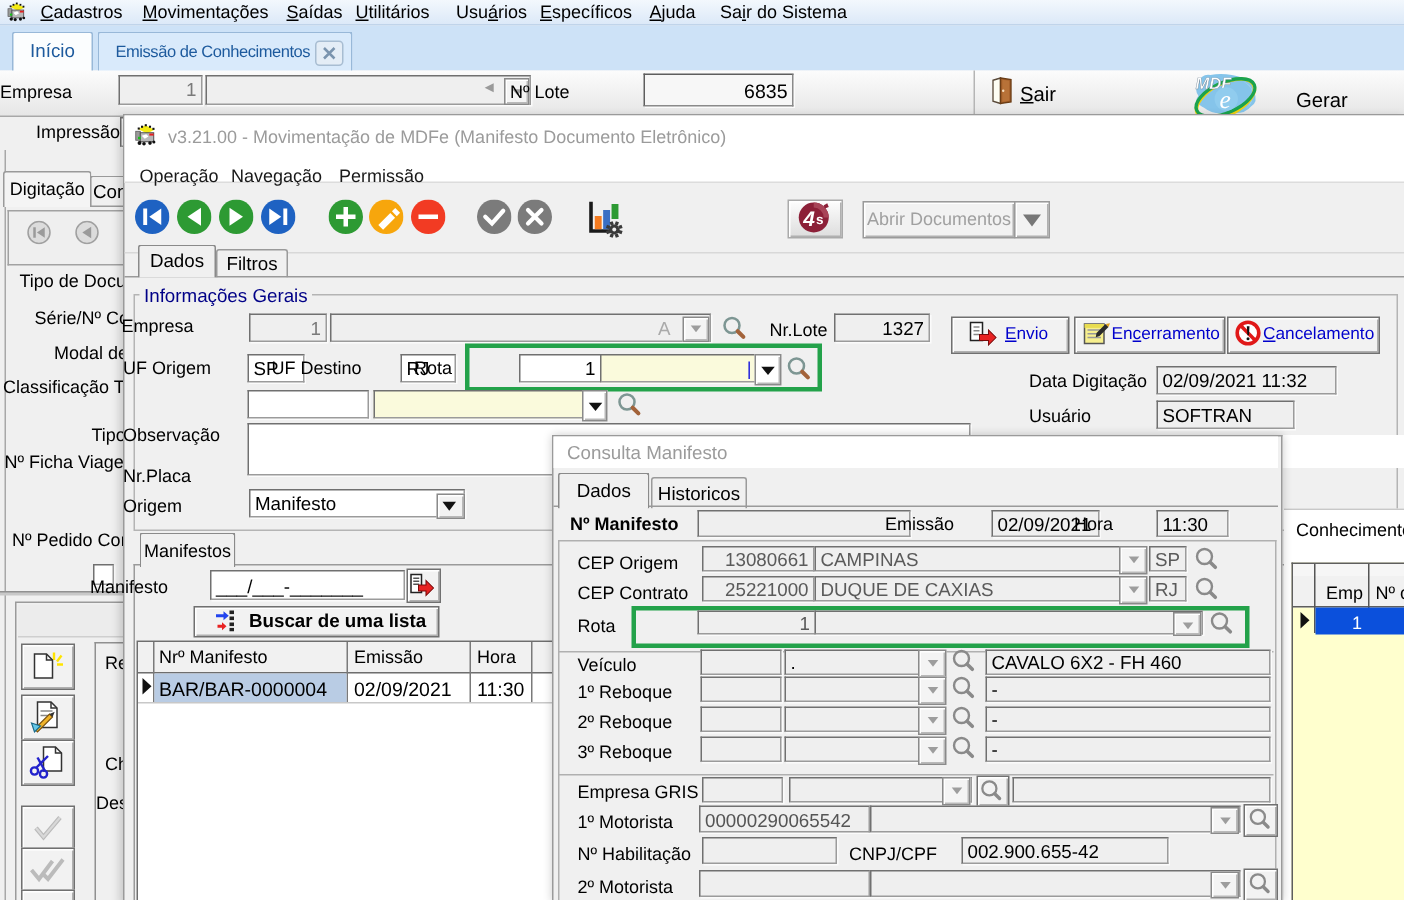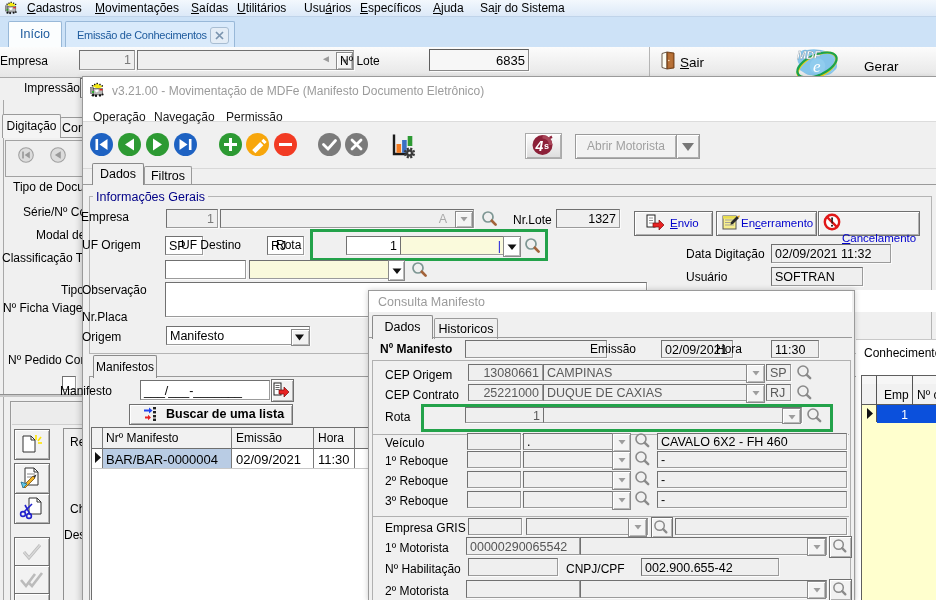--- a/index.html
+++ b/index.html
@@ -282,21 +282,21 @@
 </div>
 <div class="btn3" style="left:525px;top:133px;width:35px;height:24px;background:linear-gradient(#fdfdfd,#ddd);border-color:#aaa;">
 <svg width="24" height="22" viewBox="0 0 24 22" style="margin:0 0 0 5px;">
       <circle cx="11.5" cy="11" r="10" fill="#8c2038"></circle>
       <path d="M11.5 1 a10 10 0 0 1 10 10 l-3.4 0 a6.6 6.6 0 0 0 -6.6 -6.6 z" fill="#a84458"></path>
       <text x="4.5" y="16.5" font-size="14" font-weight="bold" font-style="italic" fill="#fff" font-family="Liberation Sans">4</text>
       <text x="13" y="15" font-size="9" font-weight="bold" fill="#fff" font-family="Liberation Sans">s</text>
       <path d="M18 3 l2.5 -1.5 1 2.5 -2.5 1 z" fill="#8c2038"></path>
     </svg></div>
 <div class="btn3" style="left:575px;top:134px;width:100px;height:23px;border-color:#9a9a9a;color:#a0a0a0;font-size:12px;text-align:center;white-space:nowrap;">
-    <div style="margin-top:4px;">Abrir Motorista</div>
+    <div style="margin-top:4px;">Abrir Documentos</div>
   </div>
 <div class="btn3" style="left:676px;top:134px;width:22px;height:23px;border-color:#9a9a9a;"><svg width="14" height="10" viewBox="0 0 14 10" style="margin:7px 0 0 4px;">
       <path d="M1 1 L13 1 L7 9 Z" fill="#777"></path>
     </svg></div>
 <div class="ab" style="left:83px;top:168px;width:853px;height:1px;background:#d8d8d8;"></div>
 
 <div class="tab" style="left:92px;top:163px;width:50px;height:21px;z-index:3;border-color:#8a8a8a;">
     <div style="margin-top:3px;">Dados</div>
   </div>
 <div class="tab" style="left:144px;top:166px;width:46px;height:18px;">
@@ -351,21 +351,21 @@
       <path d="M16 3 L18 5 L19 2.5 Z" fill="#e0a020"></path>
     </svg></div>
 <div class="ab blue" style="left:741px;top:217px;font-size:11.5px;">En<u>c</u>erramento</div>
 <div class="btn3" style="left:818px;top:211px;width:100px;height:23px;"></div>
 <div class="ab" style="left:823px;top:213px;"><svg width="18" height="18" viewBox="0 0 18 18">
       <circle cx="9" cy="9" r="7.2" fill="#fff" stroke="#e01818" stroke-width="2.4"></circle>
       <line x1="3.9" y1="3.9" x2="14.1" y2="14.1" stroke="#e01818" stroke-width="2.4"></line>
       <path d="M8.2 4.5 h1.8 l-0.4 6 h-1 z" fill="#111"></path>
       <circle cx="9" cy="12.8" r="1" fill="#111"></circle>
     </svg></div>
-<div class="ab blue" style="left:842px;top:232px;font-size:11.5px;"><u>C</u>ancelamento</div>
+<div class="ab blue" style="left:842px;top:217px;font-size:11.5px;"><u>C</u>ancelamento</div>
 
 <div class="lbl rlb" style="left:82px;top:238px;width:80px;">UF Origem</div>
 <div class="fld wbg" style="left:165px;top:236px;width:36px;height:17px;">
     <span>SP</span>
   </div>
 <div class="lbl rlb" style="left:181px;top:238px;width:80px;">UF Destino</div>
 <div class="fld wbg" style="left:267px;top:236px;width:35px;height:17px;">
     <span>RJ</span>
   </div>
 

